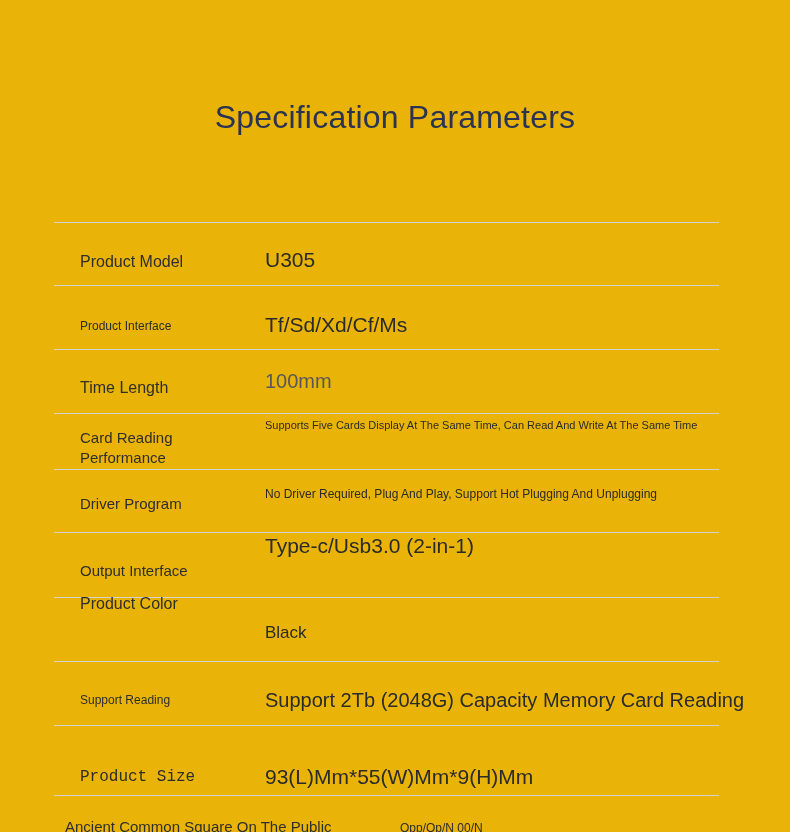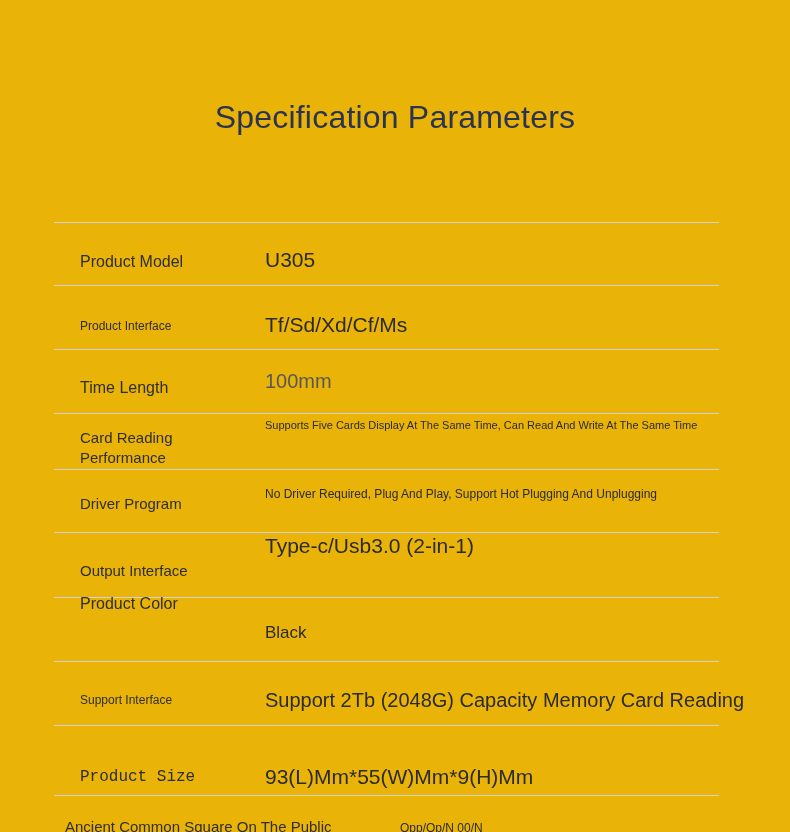--- a/index.html
+++ b/index.html
@@ -137,21 +137,21 @@
     </div>
     <div class="divider" style="top:597px;"></div>
 
     <div class="spec-row">
       <div class="spec-label lbl-lg" style="top:593px;">Product Color</div>
       <div class="spec-value val-md" style="top:590px;margin-top:32px;">Black</div>
     </div>
     <div class="divider" style="top:661px;"></div>
 
     <div class="spec-row">
-      <div class="spec-label lbl-sm" style="top:691px;">Support Interface</div>
+      <div class="spec-label lbl-sm" style="top:691px;">Support Reading</div>
       <div class="spec-value val-xl" style="top:687px;">Support 2Tb (2048G) Capacity Memory Card Reading</div>
     </div>
     <div class="divider" style="top:725px;"></div>
 
     <div class="spec-row">
       <div class="spec-label lbl-lg" style="top:767px;font-family:Liberation Mono, monospace;">Product Size</div>
       <div class="spec-value val-lg" style="top:765px;">93(L)Mm*55(W)Mm*9(H)Mm</div>
     </div>
     <div class="divider" style="top:795px;"></div>
 

